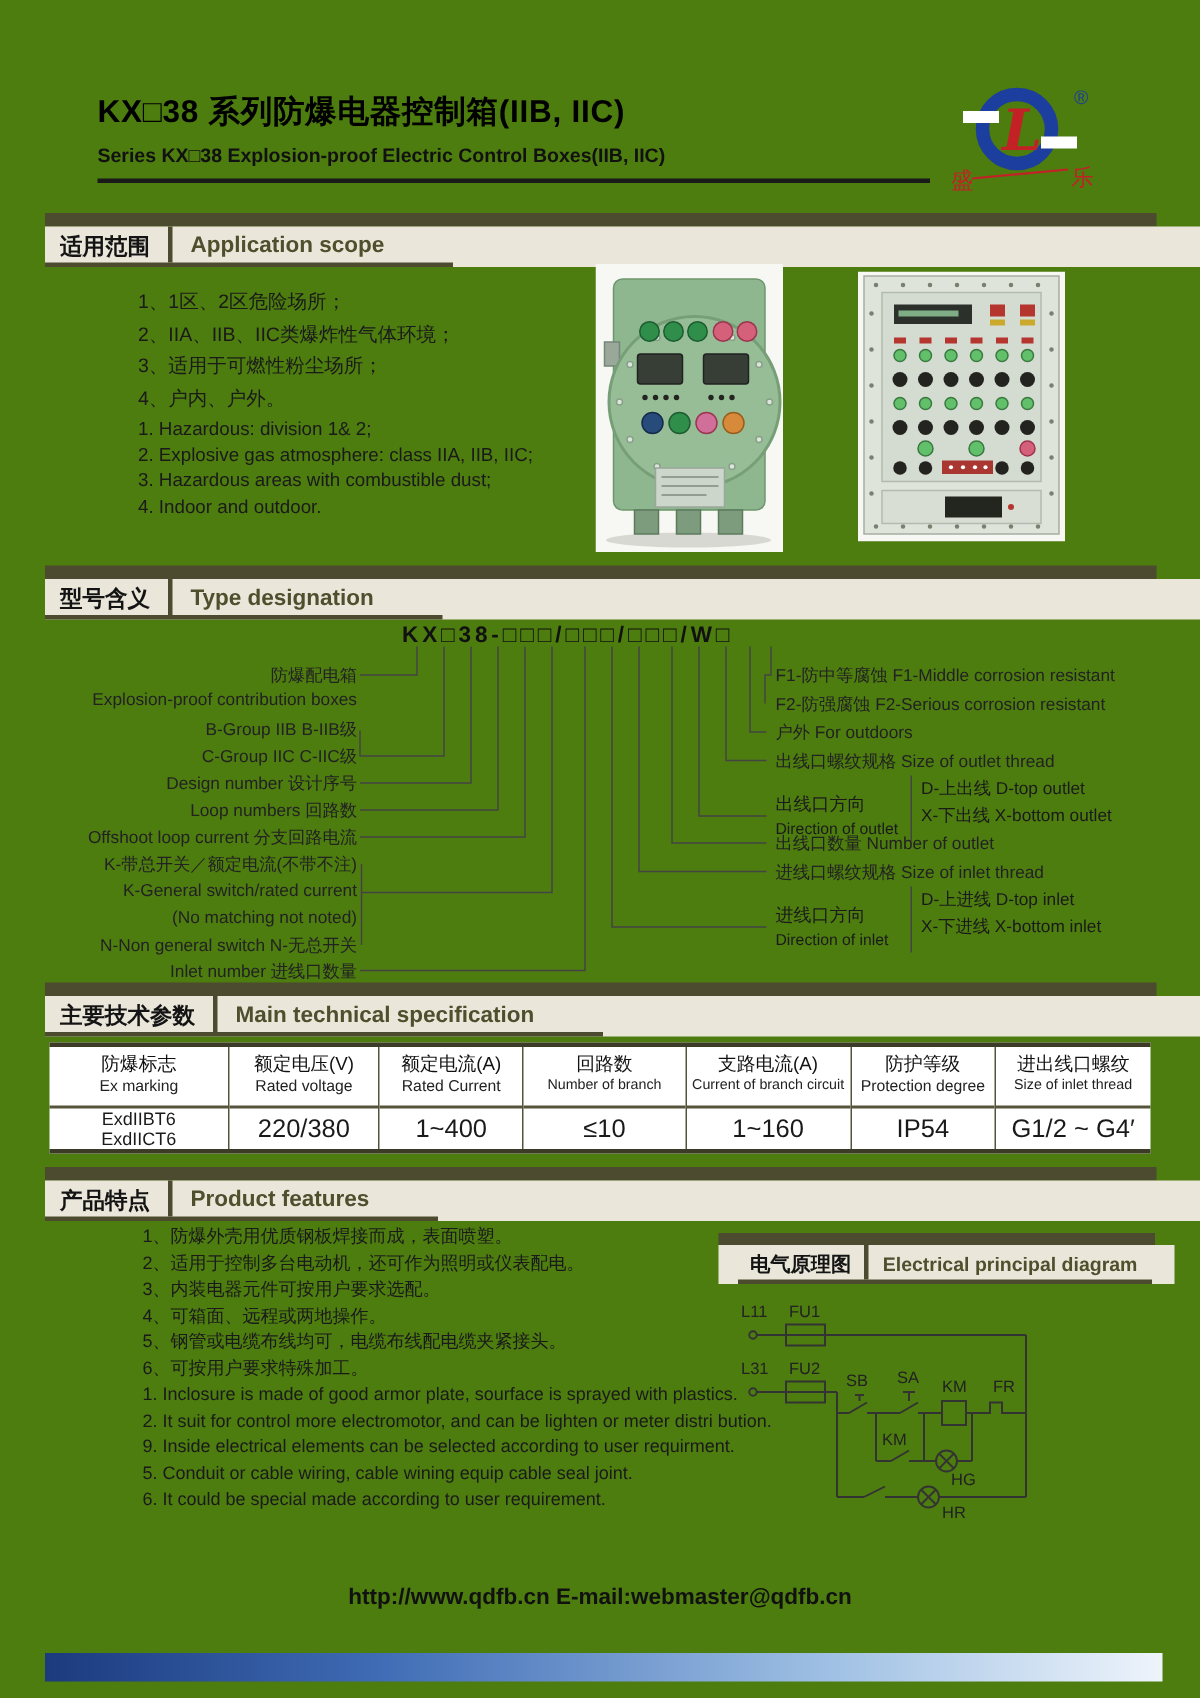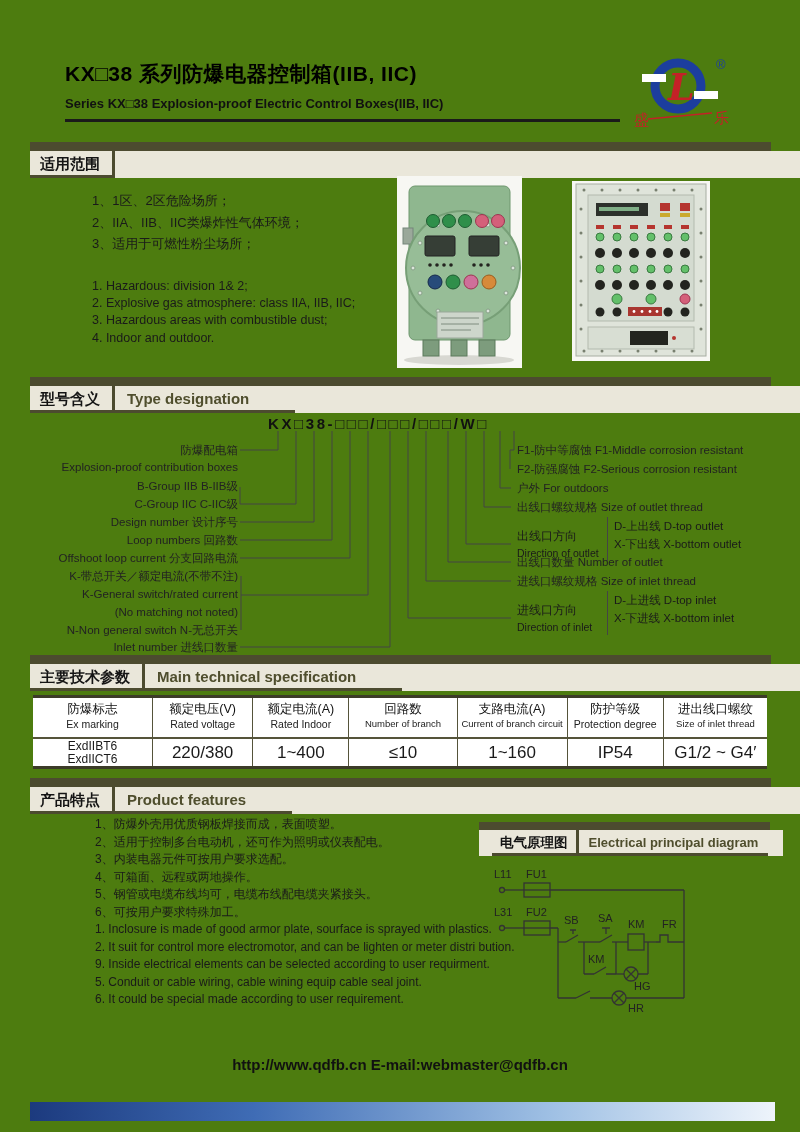--- a/index.html
+++ b/index.html
@@ -68,27 +68,29 @@
       <text x="6" y="71" font-size="15" fill="#c42127">盛</text>
       <text x="86" y="69" font-size="15" fill="#c42127">乐</text>
     </svg>
   </div>
 
   <div class="abs secbar" style="left:30px;top:142px;"></div>
   <div class="abs secstrip" style="left:30px;top:151px;">
     <div class="seclabel">
       <div class="seccn">适用范围</div>
       <div class="secdiv"></div>
+      <div class="secen">Application scope</div>
     </div>
   </div>
 
   <div class="abs clist" style="left:92px;top:190px;">
     <div>1、1区、2区危险场所；</div>
     <div>2、IIA、IIB、IIC类爆炸性气体环境；</div>
     <div>3、适用于可燃性粉尘场所；</div>
+    <div>4、户内、户外。</div>
   </div>
   <div class="abs elist" style="left:92px;top:278px;">
     <div>1. Hazardous: division 1&amp; 2;</div>
     <div>2. Explosive gas atmosphere: class IIA, IIB, IIC;</div>
     <div>3. Hazardous areas with combustible dust;</div>
     <div>4. Indoor and outdoor.</div>
   </div>
 
   <div class="abs" style="left:397px;top:176px;">
     <svg width="125" height="192" viewBox="0 0 125 192">
@@ -338,21 +340,21 @@
     <div class="col" style="width:100px;">
       <div class="th">
           <div class="hcn">额定电压(V)</div>
           <div class="hen">Rated voltage</div>
         </div>
       <div class="td">220/380</div>
     </div>
     <div class="col" style="width:96px;">
       <div class="th">
           <div class="hcn">额定电流(A)</div>
-          <div class="hen">Rated Indoor</div>
+          <div class="hen">Rated Current</div>
         </div>
       <div class="td">1~400</div>
     </div>
     <div class="col" style="width:108px;">
       <div class="th">
           <div class="hcn">回路数</div>
           <div class="hen sm">Number of branch</div>
         </div>
       <div class="td">≤10</div>
     </div>

